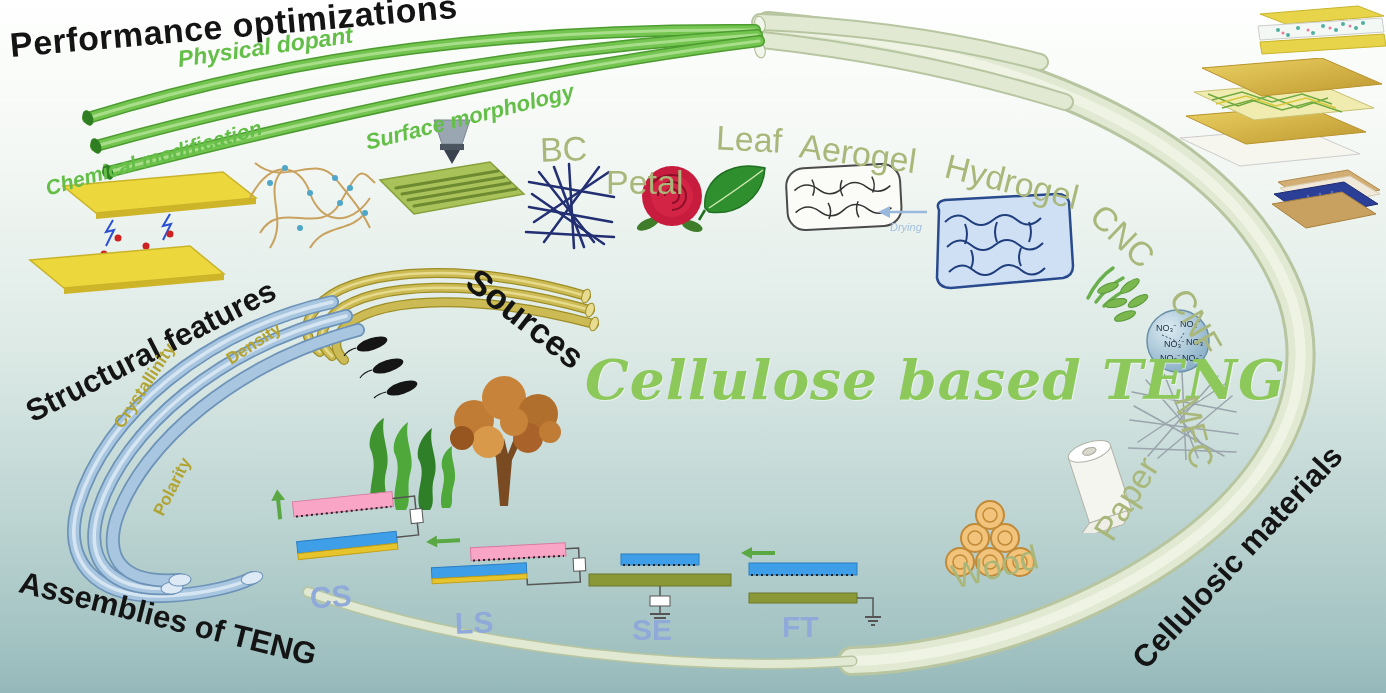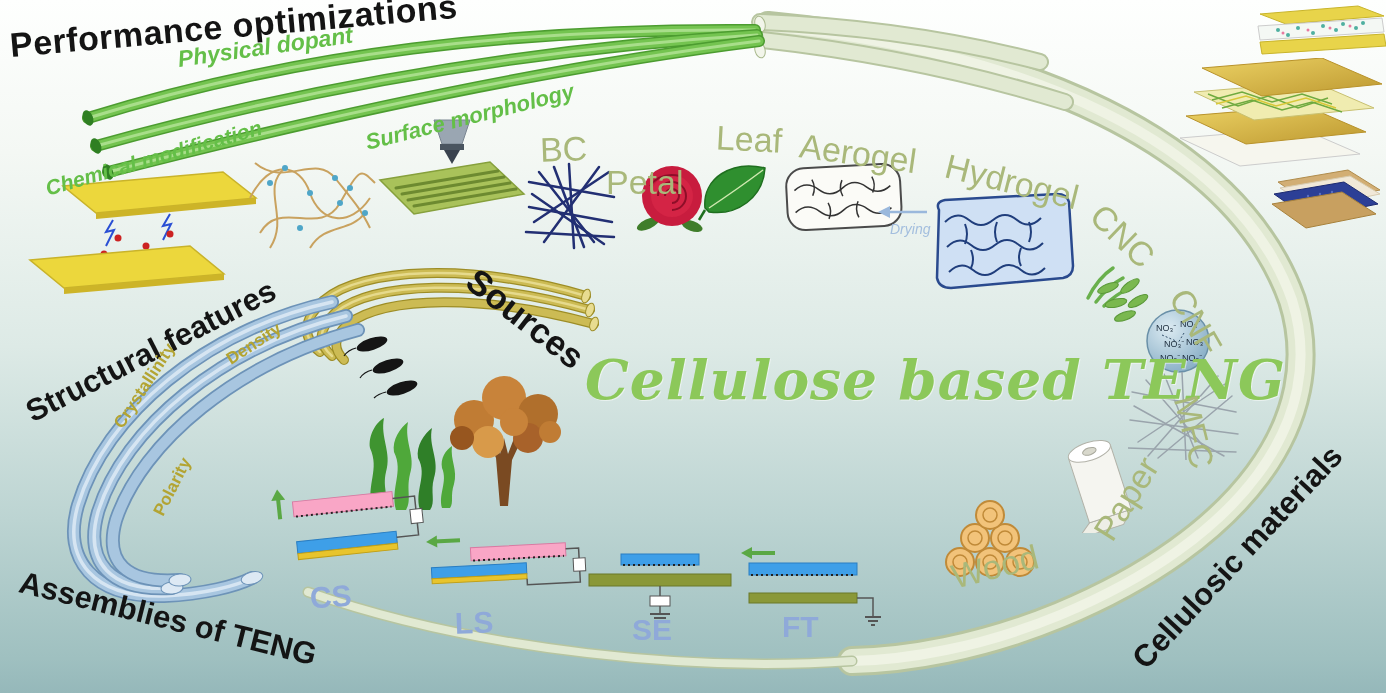--- a/index.html
+++ b/index.html
@@ -42,21 +42,21 @@
   .md-ls{left:455px;top:608px;transform:rotate(-2deg);}
   .md-se{left:632px;top:615px;}
   .md-ft{left:782px;top:612px;text-align:center;}
   
   .l-title{
     left:585px;top:352px;font-size:55px;font-weight:bold;font-style:italic;
     font-family:"DejaVu Serif",serif;color:#8cc85a;letter-spacing:1px;
     text-shadow:1px 1px 0 rgba(255,255,255,.5);
   }
   
-  .l-drying{left:890px;top:222px;font-size:14px;font-style:italic;color:#a3bede;}
+  .l-drying{left:890px;top:222px;font-size:11px;font-style:italic;color:#a3bede;}
 </style>
 </head>
 <body>
 
 <div class="canvas">
 
   <svg class="abs" style="left:0;top:0" width="1386" height="693" viewBox="0 0 1386 693">
     <defs>
       <radialGradient id="sphereGrad" cx="35%" cy="30%" r="75%">
         <stop offset="0%" stop-color="#dcebf2"></stop>

